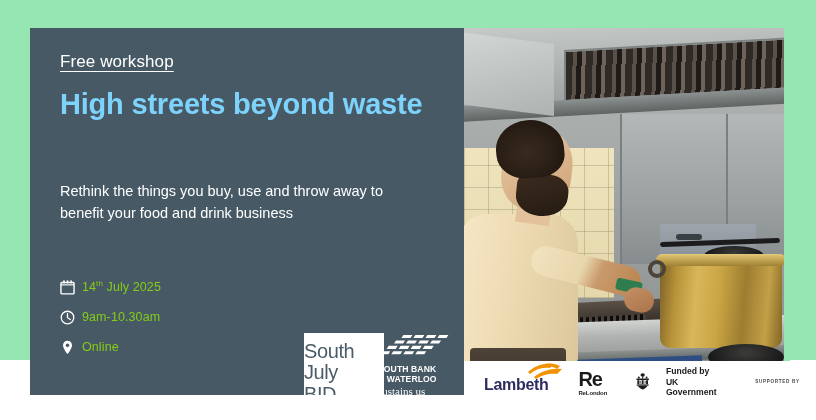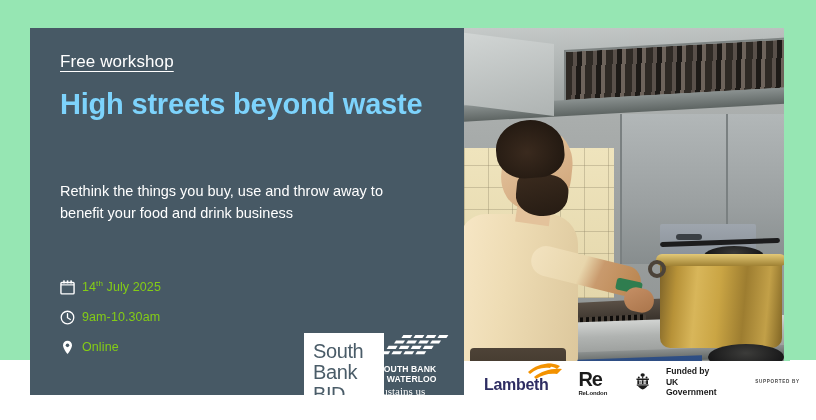--- a/index.html
+++ b/index.html
@@ -289,21 +289,20 @@
 
   
   .sbbid {
     position: absolute;
     left: 274px; top: 305px;
     width: 80px; height: 80px;
     background: #ffffff;
     display: flex;
     flex-direction: column;
     justify-content: center;
-    padding-left: 9px;
   }
   .sbbid span {
     display: block;
     font-size: 20px;
     line-height: 1.08;
     color: #4a5c68;
     letter-spacing: -.4px;
   }
 
   
@@ -478,21 +477,21 @@
             <circle cx="8" cy="5.7" r="1.9" fill="#475965"></circle>
           </svg>
         </span>
         <span class="detail-txt">Online</span>
       </div>
 
     </div>
 
     <div class="sbbid">
       <span>South</span>
-      <span>Bank</span>
+      <span>July</span>
       <span>BID</span>
     </div>
 
     <div class="sbwat">
       <svg class="sbwat-mark" viewBox="0 0 84 30">
         <g fill="#ffffff">
           <g transform="skewX(-32)">
             <rect x="26" y="1" width="9" height="3.1"></rect>
             <rect x="38" y="1" width="9" height="3.1"></rect>
             <rect x="50" y="1" width="9" height="3.1"></rect>

